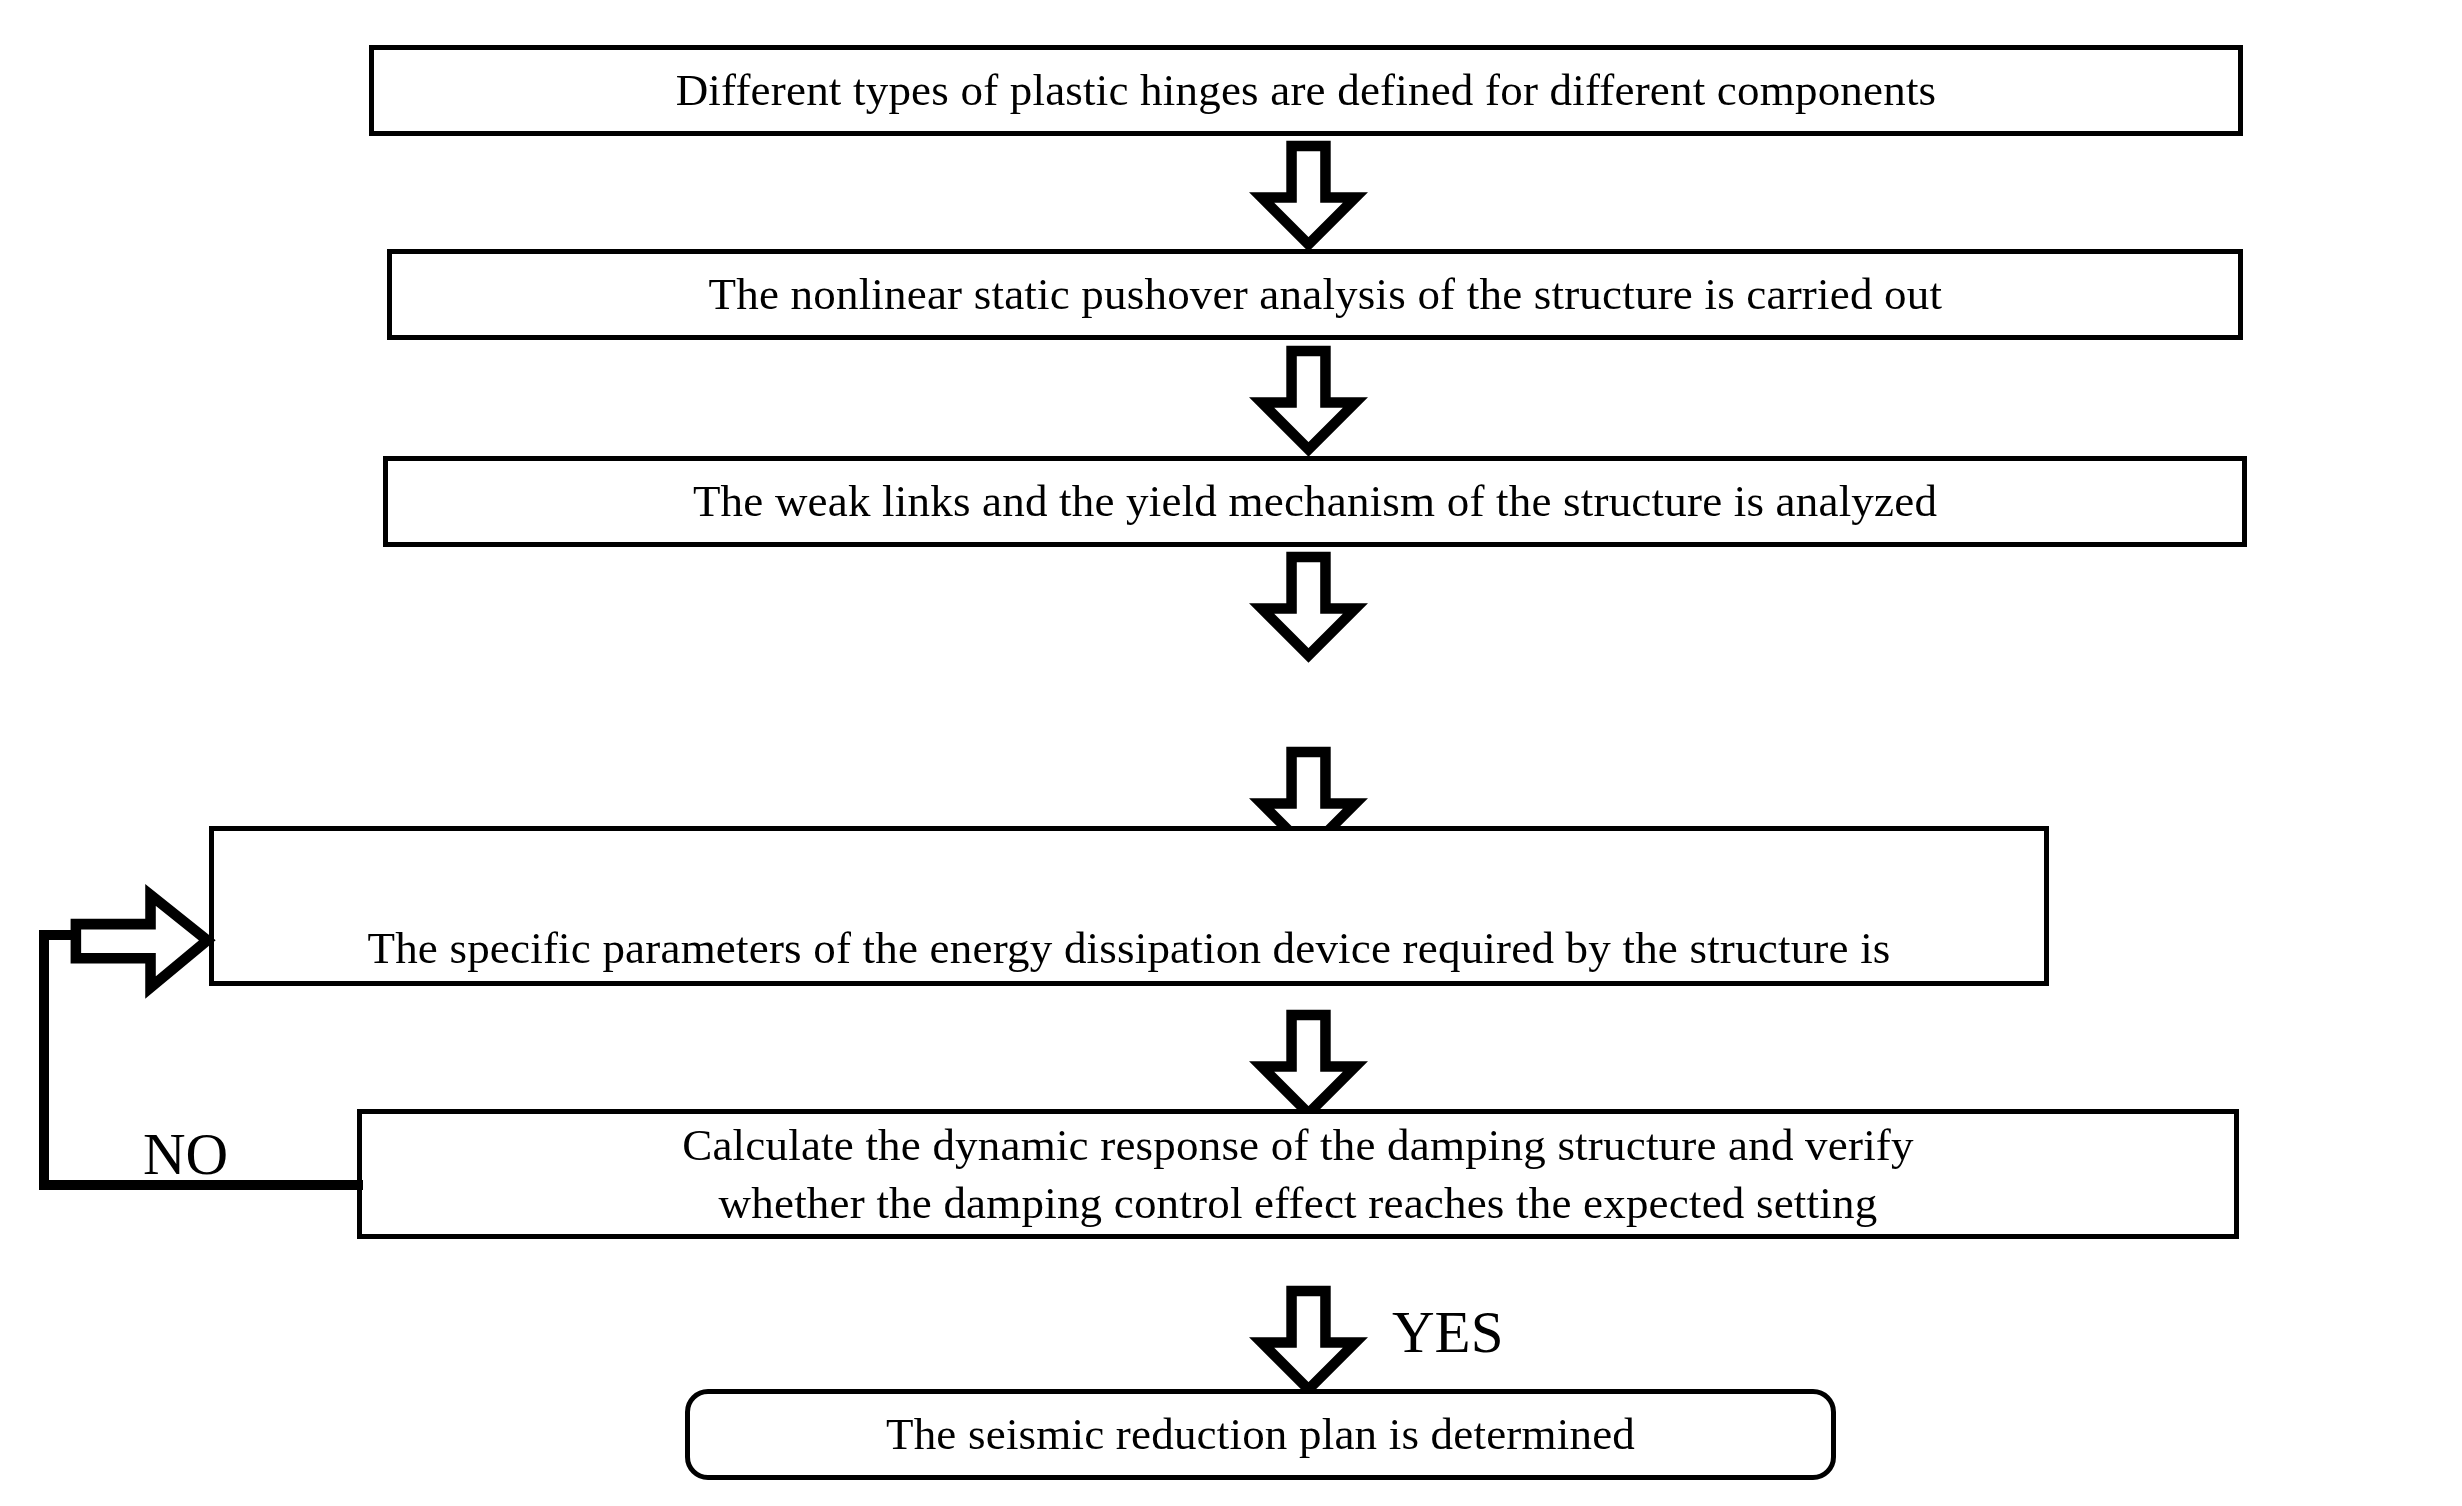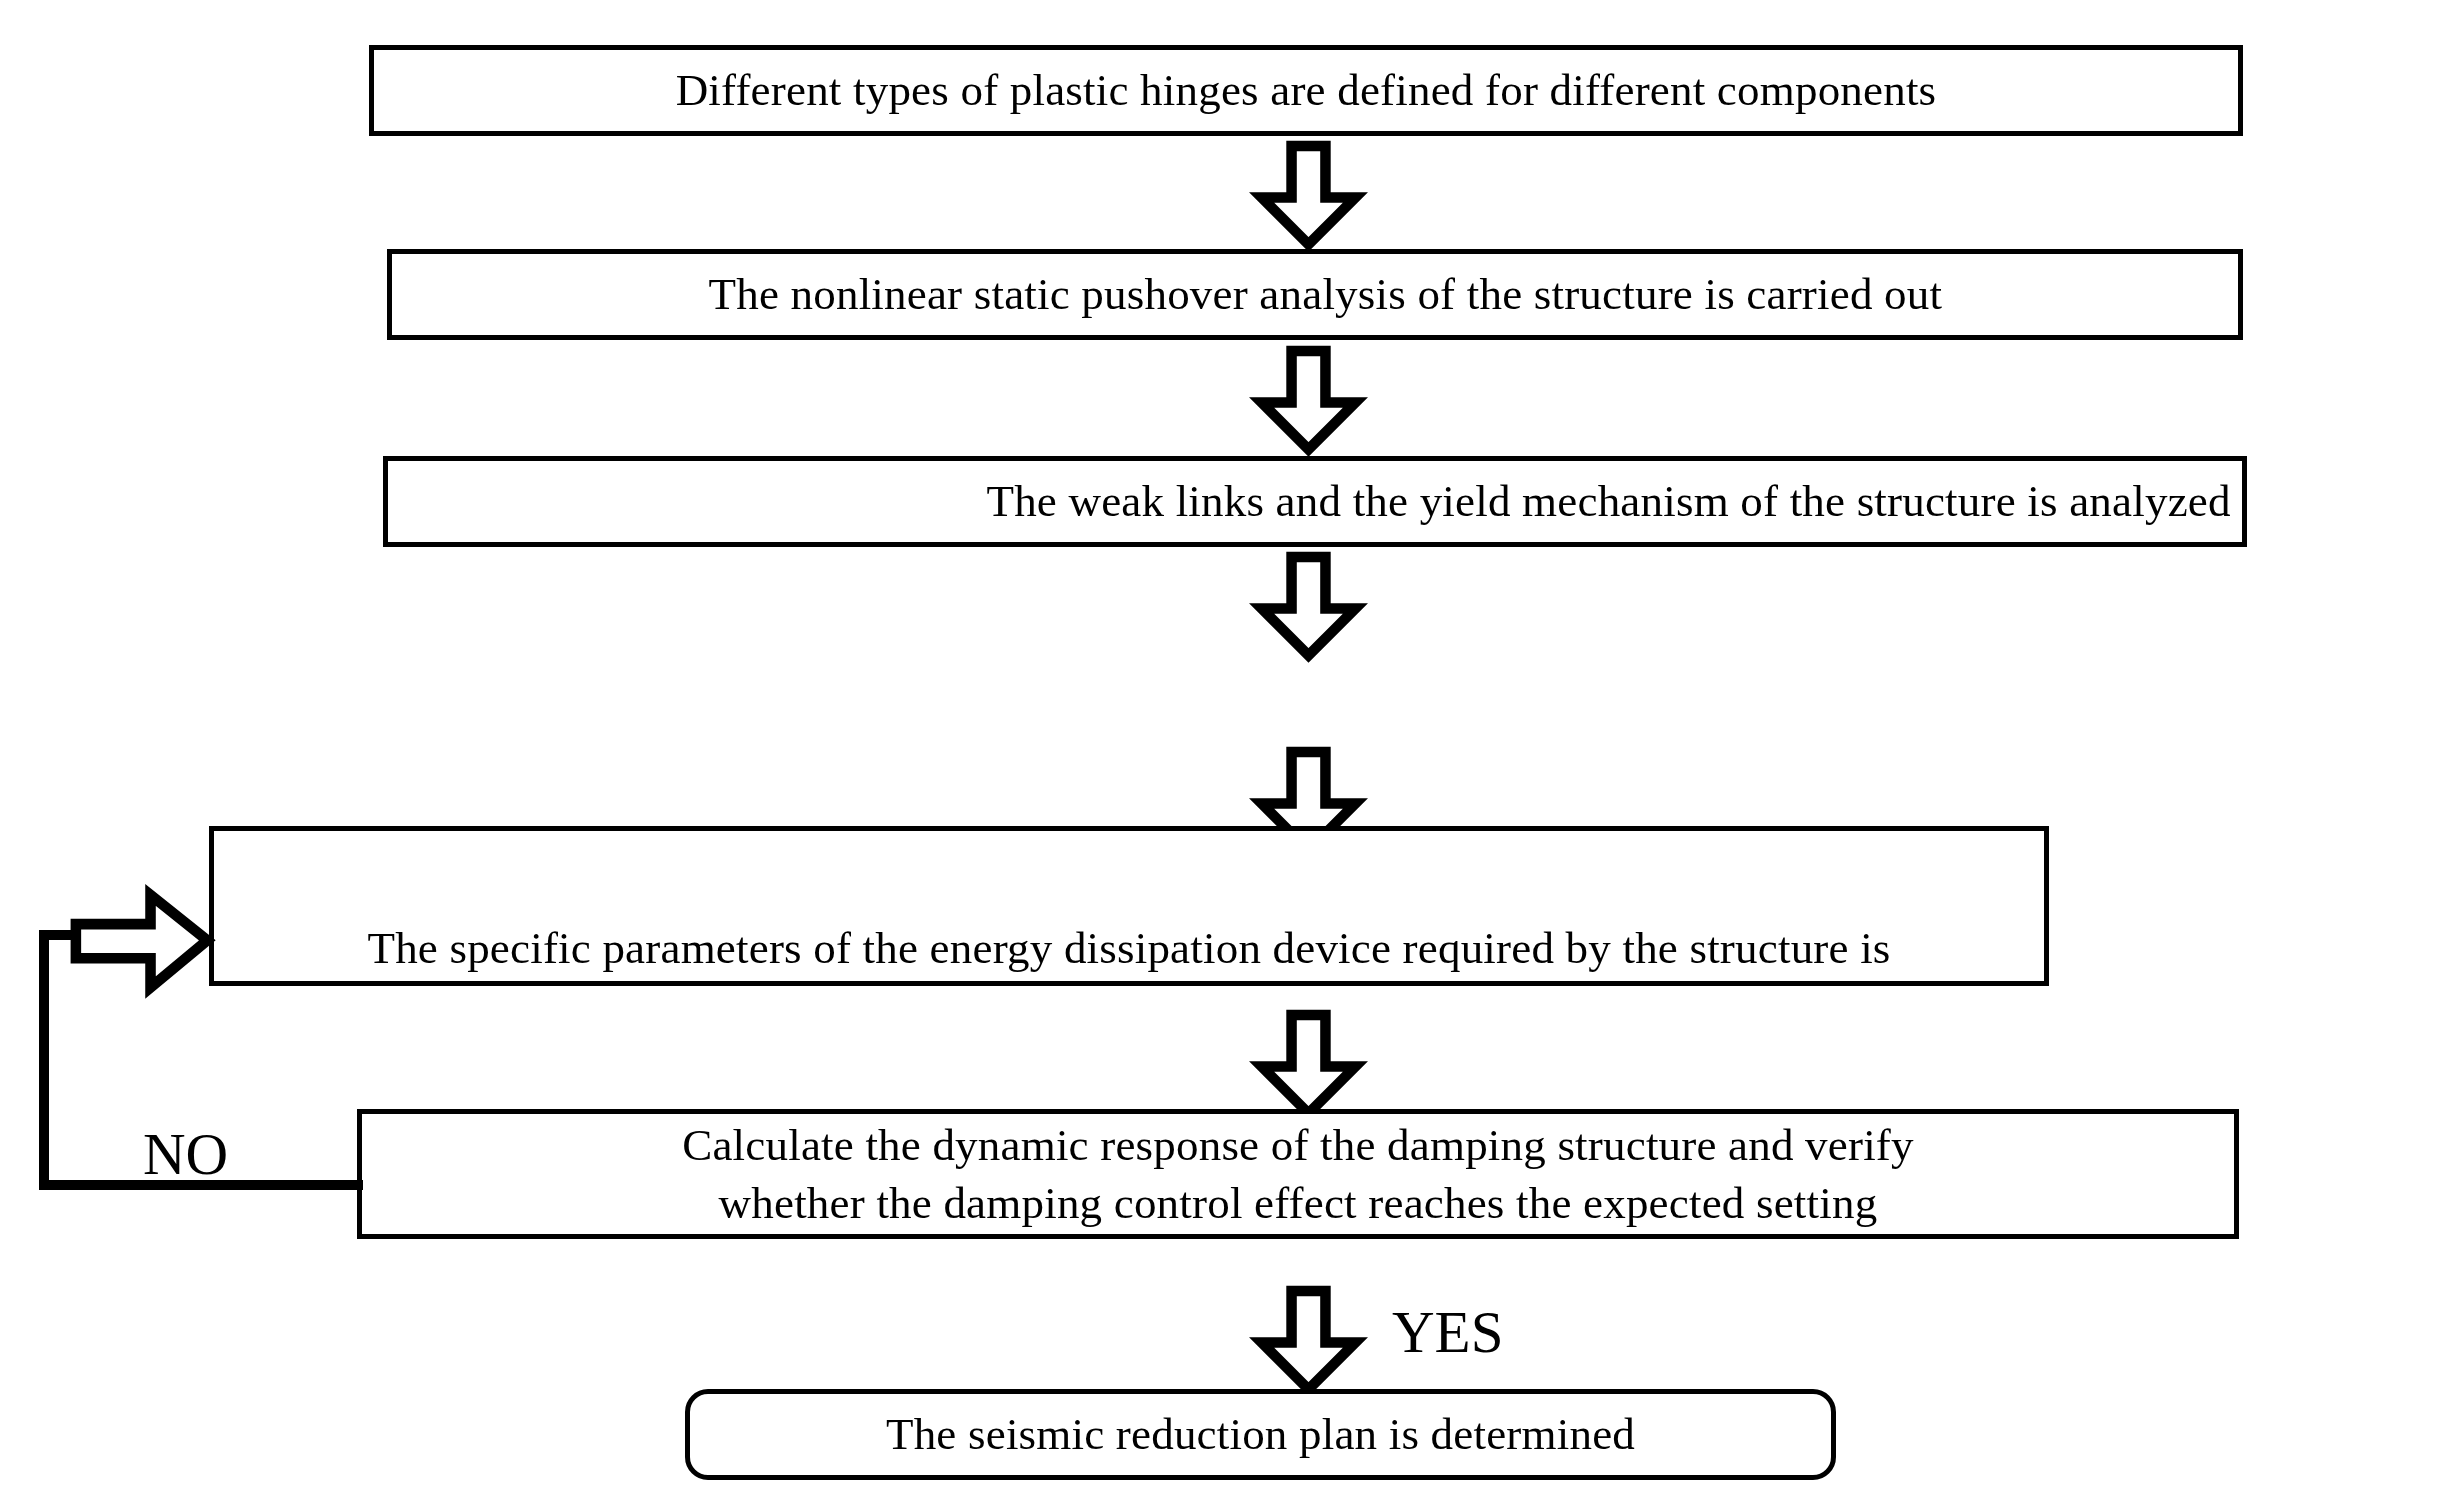--- a/index.html
+++ b/index.html
@@ -73,21 +73,21 @@
   <div class="node" style="left:387px; top:249px; width:1856px; height:91px;padding-left:32px;">
     <span class="txt">The nonlinear static pushover analysis of the structure is carried out</span>
   </div>
 
   <div class="arrow-down" style="left:1252px; top:349px; width:113px; height:104px;">
     <svg width="113" height="104" viewBox="0 0 140 128" aria-hidden="true">
       <polygon points="49,2 91,2 91,66 128,66 70,124 12,66 49,66" fill="#ffffff" stroke="#000000" stroke-width="13" stroke-linejoin="miter"></polygon>
     </svg>
   </div>
 
-  <div class="node" style="left:383px; top:456px; width:1864px; height:91px;text-align:right;">
+  <div class="node" style="left:383px; top:456px; width:1864px; height:91px;">
     <span class="txt">The weak links and the yield mechanism of the structure is analyzed</span>
   </div>
 
   <div class="arrow-down" style="left:1252px; top:555px; width:113px; height:104px;">
     <svg width="113" height="104" viewBox="0 0 140 128" aria-hidden="true">
       <polygon points="49,2 91,2 91,66 128,66 70,124 12,66 49,66" fill="#ffffff" stroke="#000000" stroke-width="13" stroke-linejoin="miter"></polygon>
     </svg>
   </div>
 
 

